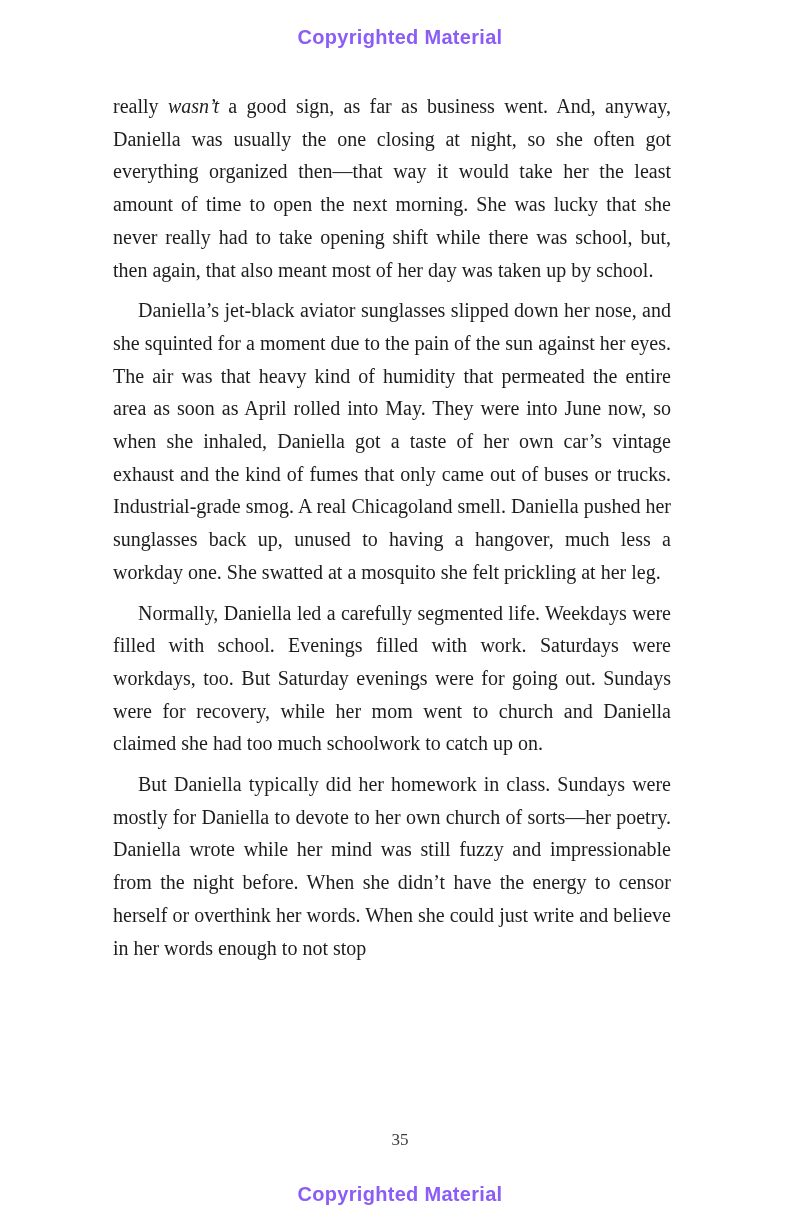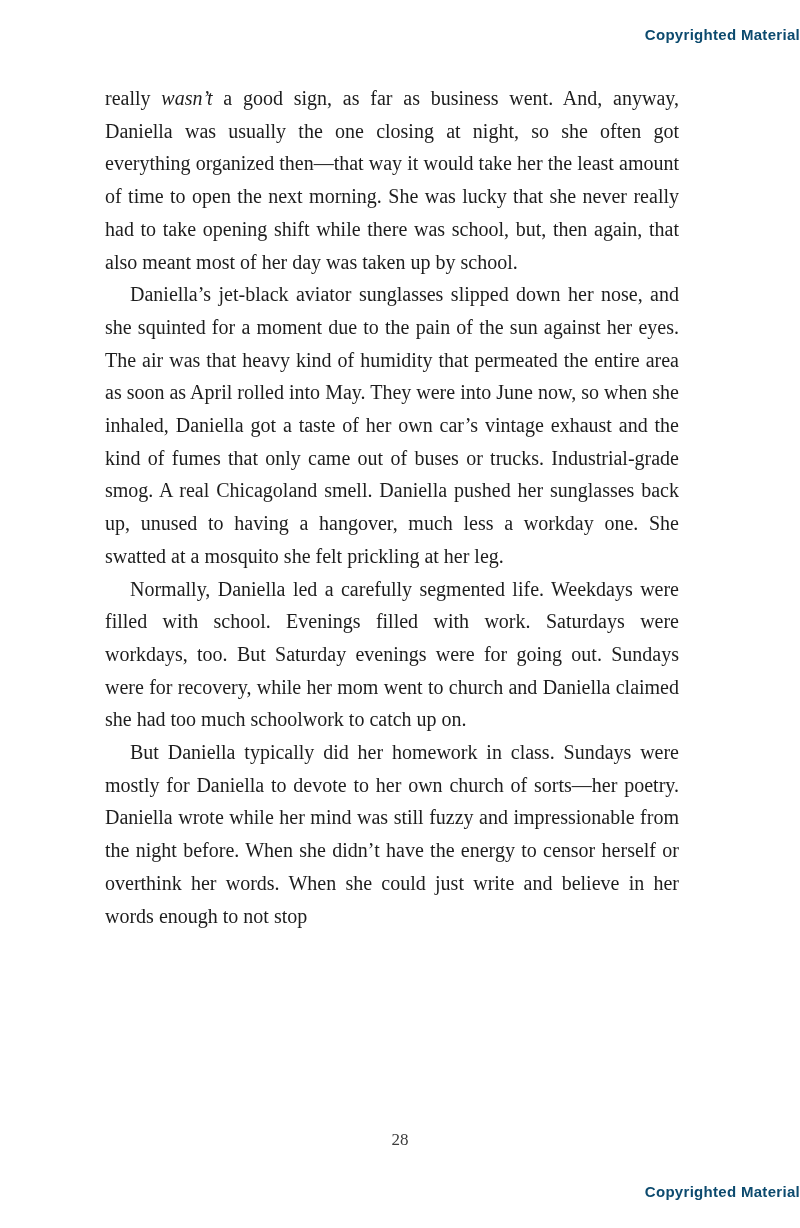--- a/index.html
+++ b/index.html
@@ -8,40 +8,40 @@
     width: 800px;
     height: 1228px;
     background: #ffffff;
     font-family: "Liberation Serif", serif;
     overflow: hidden;
   }
   .notice {
     position: absolute;
     left: 0;
     width: 100%;
-    text-align: right;
+    text-align: center;
     font-family: "Liberation Sans", sans-serif;
     font-weight: bold;
-    font-size: 15px;
-    color: #0c4a6e;
+    font-size: 20px;
+    color: #8b5cf6;
     letter-spacing: 0.3px;
   }
   .notice.top { top: 26px; }
   .notice.bottom { top: 1183px; }
   .body-text {
     position: absolute;
     left: 105px;
     top: 82px;
     width: 574px;
     font-size: 20px;
     line-height: 32.7px;
     color: #1d1d1d;
     text-align: justify;
   }
-  .para { margin: 0; padding: 0; }
+  .para { margin: 8px; padding: 0; }
   .para.indent { text-indent: 25px; }
   .para em { font-style: italic; }
   .page-number {
     position: absolute;
     left: 0;
     top: 1130px;
     width: 100%;
     text-align: center;
     font-family: "Liberation Serif", serif;
     font-size: 17px;
@@ -54,16 +54,16 @@
 <div class="page">
   <div class="notice top">Copyrighted Material</div>
 
   <div class="body-text">
       <p class="para"><span>really </span><em>wasn’t</em><span> a good sign, as far as business went. And, anyway, Daniella was usually the one closing at night, so she often got everything organized then—that way it would take her the least amount of time to open the next morning. She was lucky that she never really had to take opening shift while there was school, but, then again, that also meant most of her day was taken up by school.</span></p>
       <p class="para indent"><span>Daniella’s jet-black aviator sunglasses slipped down her nose, and she squinted for a moment due to the pain of the sun against her eyes. The air was that heavy kind of humidity that permeated the entire area as soon as April rolled into May. They were into June now, so when she inhaled, Daniella got a taste of her own car’s vintage exhaust and the kind of fumes that only came out of buses or trucks. Industrial-grade smog. A real Chicagoland smell. Daniella pushed her sunglasses back up, unused to having a hangover, much less a workday one. She swatted at a mosquito she felt prickling at her leg.</span></p>
       <p class="para indent"><span>Normally, Daniella led a carefully segmented life. Weekdays were filled with school. Evenings filled with work. Saturdays were workdays, too. But Saturday evenings were for going out. Sundays were for recovery, while her mom went to church and Daniella claimed she had too much schoolwork to catch up on.</span></p>
       <p class="para indent"><span>But Daniella typically did her homework in class. Sundays were mostly for Daniella to devote to her own church of sorts—her poetry. Daniella wrote while her mind was still fuzzy and impressionable from the night before. When she didn’t have the energy to censor herself or overthink her words. When she could just write and believe in her words enough to not stop</span></p>
     </div>
 
-  <div class="page-number">28</div>
+  <div class="page-number">35</div>
 
   <div class="notice bottom">Copyrighted Material</div>
 </div>
 
 </body></html>

